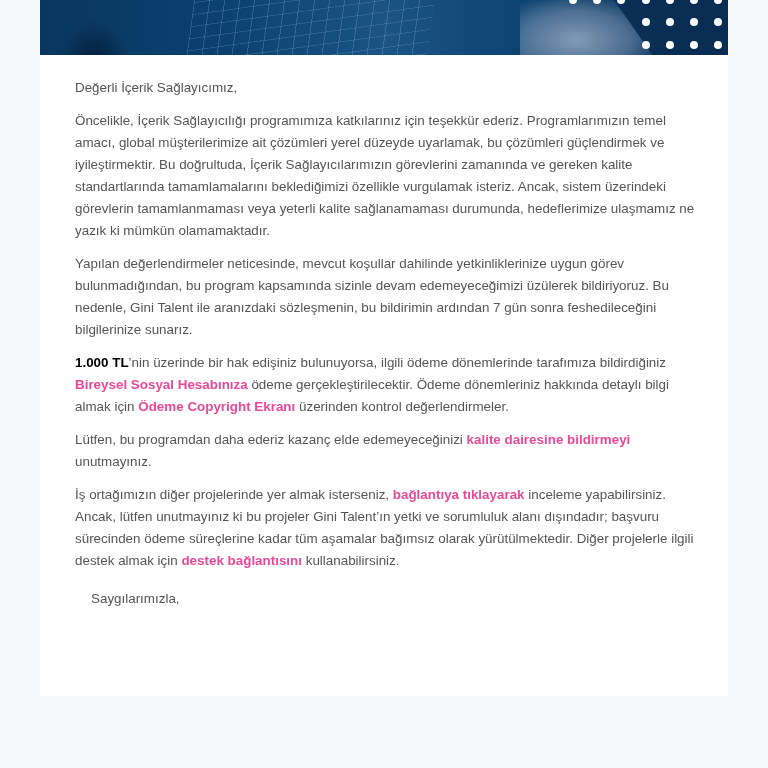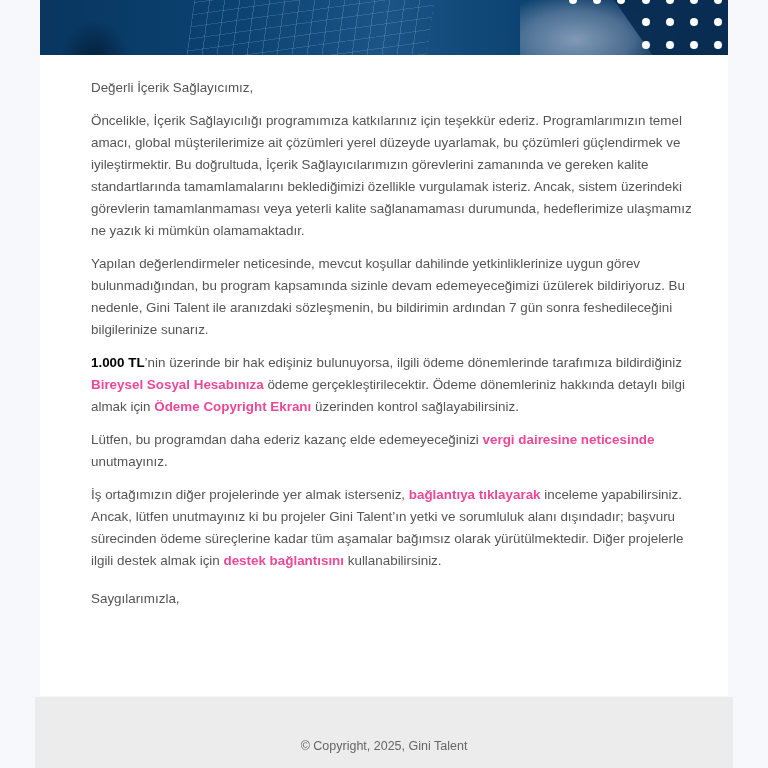--- a/index.html
+++ b/index.html
@@ -85,21 +85,21 @@
     .content {
       position: absolute;
       left: 35px;
       top: 22px;
       width: 625px;
       font-size: 13.4px;
       line-height: 22px;
       color: #555555;
     }
     .content p {
-      margin: 0 0 11px 16px;
+      margin: 0 0 11px 0;
     }
     .content a {
       color: #ec4899;
       font-weight: bold;
       text-decoration: none;
     }
     .content b {
       color: #000000;
       font-weight: bold;
     }
@@ -153,28 +153,25 @@
   </div>
 
   <div class="card">
     <div class="content">
       <p>Değerli İçerik Sağlayıcımız,</p>
 
       <p>Öncelikle, İçerik Sağlayıcılığı programımıza katkılarınız için teşekkür ederiz. Programlarımızın temel amacı, global müşterilerimize ait çözümleri yerel düzeyde uyarlamak, bu çözümleri güçlendirmek ve iyileştirmektir. Bu doğrultuda, İçerik Sağlayıcılarımızın görevlerini zamanında ve gereken kalite standartlarında tamamlamalarını beklediğimizi özellikle vurgulamak isteriz. Ancak, sistem üzerindeki görevlerin tamamlanmaması veya yeterli kalite sağlanamaması durumunda, hedeflerimize ulaşmamız ne yazık ki mümkün olamamaktadır.</p>
 
       <p>Yapılan değerlendirmeler neticesinde, mevcut koşullar dahilinde yetkinliklerinize uygun görev bulunmadığından, bu program kapsamında sizinle devam edemeyeceğimizi üzülerek bildiriyoruz. Bu nedenle, Gini Talent ile aranızdaki sözleşmenin, bu bildirimin ardından 7 gün sonra feshedileceğini bilgilerinize sunarız.</p>
 
-      <p><b>1.000 TL</b><span>’nin üzerinde bir hak edişiniz bulunuyorsa, ilgili ödeme dönemlerinde tarafımıza bildirdiğiniz </span><a href="#">Bireysel Sosyal Hesabınıza</a><span> ödeme gerçekleştirilecektir. Ödeme dönemleriniz hakkında detaylı bilgi almak için </span><a href="#">Ödeme Copyright Ekranı</a><span> üzerinden kontrol sağlayabilirsiniz.</span></p>
+      <p><b>1.000 TL</b><span>’nin üzerinde bir hak edişiniz bulunuyorsa, ilgili ödeme dönemlerinde tarafımıza bildirdiğiniz </span><a href="#">Bireysel Sosyal Hesabınıza</a><span> ödeme gerçekleştirilecektir. Ödeme dönemleriniz hakkında detaylı bilgi almak için </span><a href="#">Ödeme Copyright Ekranı</a><span> üzerinden kontrol değerlendirmeler.</span></p>
 
-      <p><span>Lütfen, bu programdan daha ederiz kazanç elde edemeyeceğinizi </span><a href="#">vergi dairesine neticesinde</a><span> unutmayınız.</span></p>
+      <p><span>Lütfen, bu programdan daha ederiz kazanç elde edemeyeceğinizi </span><a href="#">kalite dairesine bildirmeyi</a><span> unutmayınız.</span></p>
 
       <p><span>İş ortağımızın diğer projelerinde yer almak isterseniz, </span><a href="#">bağlantıya tıklayarak</a><span> inceleme yapabilirsiniz. Ancak, lütfen unutmayınız ki bu projeler Gini Talent’ın yetki ve sorumluluk alanı dışındadır; başvuru sürecinden ödeme süreçlerine kadar tüm aşamalar bağımsız olarak yürütülmektedir. Diğer projelerle ilgili destek almak için </span><a href="#">destek bağlantısını</a><span> kullanabilirsiniz.</span></p>
 
 
       <p style="margin:16px;"><span>Saygılarımızla,</span><br></p>
     </div>
   </div>
 
-  <div class="footer">
-    <div class="copy">© Copyright, 2025, Gini Talent</div>
-  </div>
 
 </div>
 
 </body></html>

